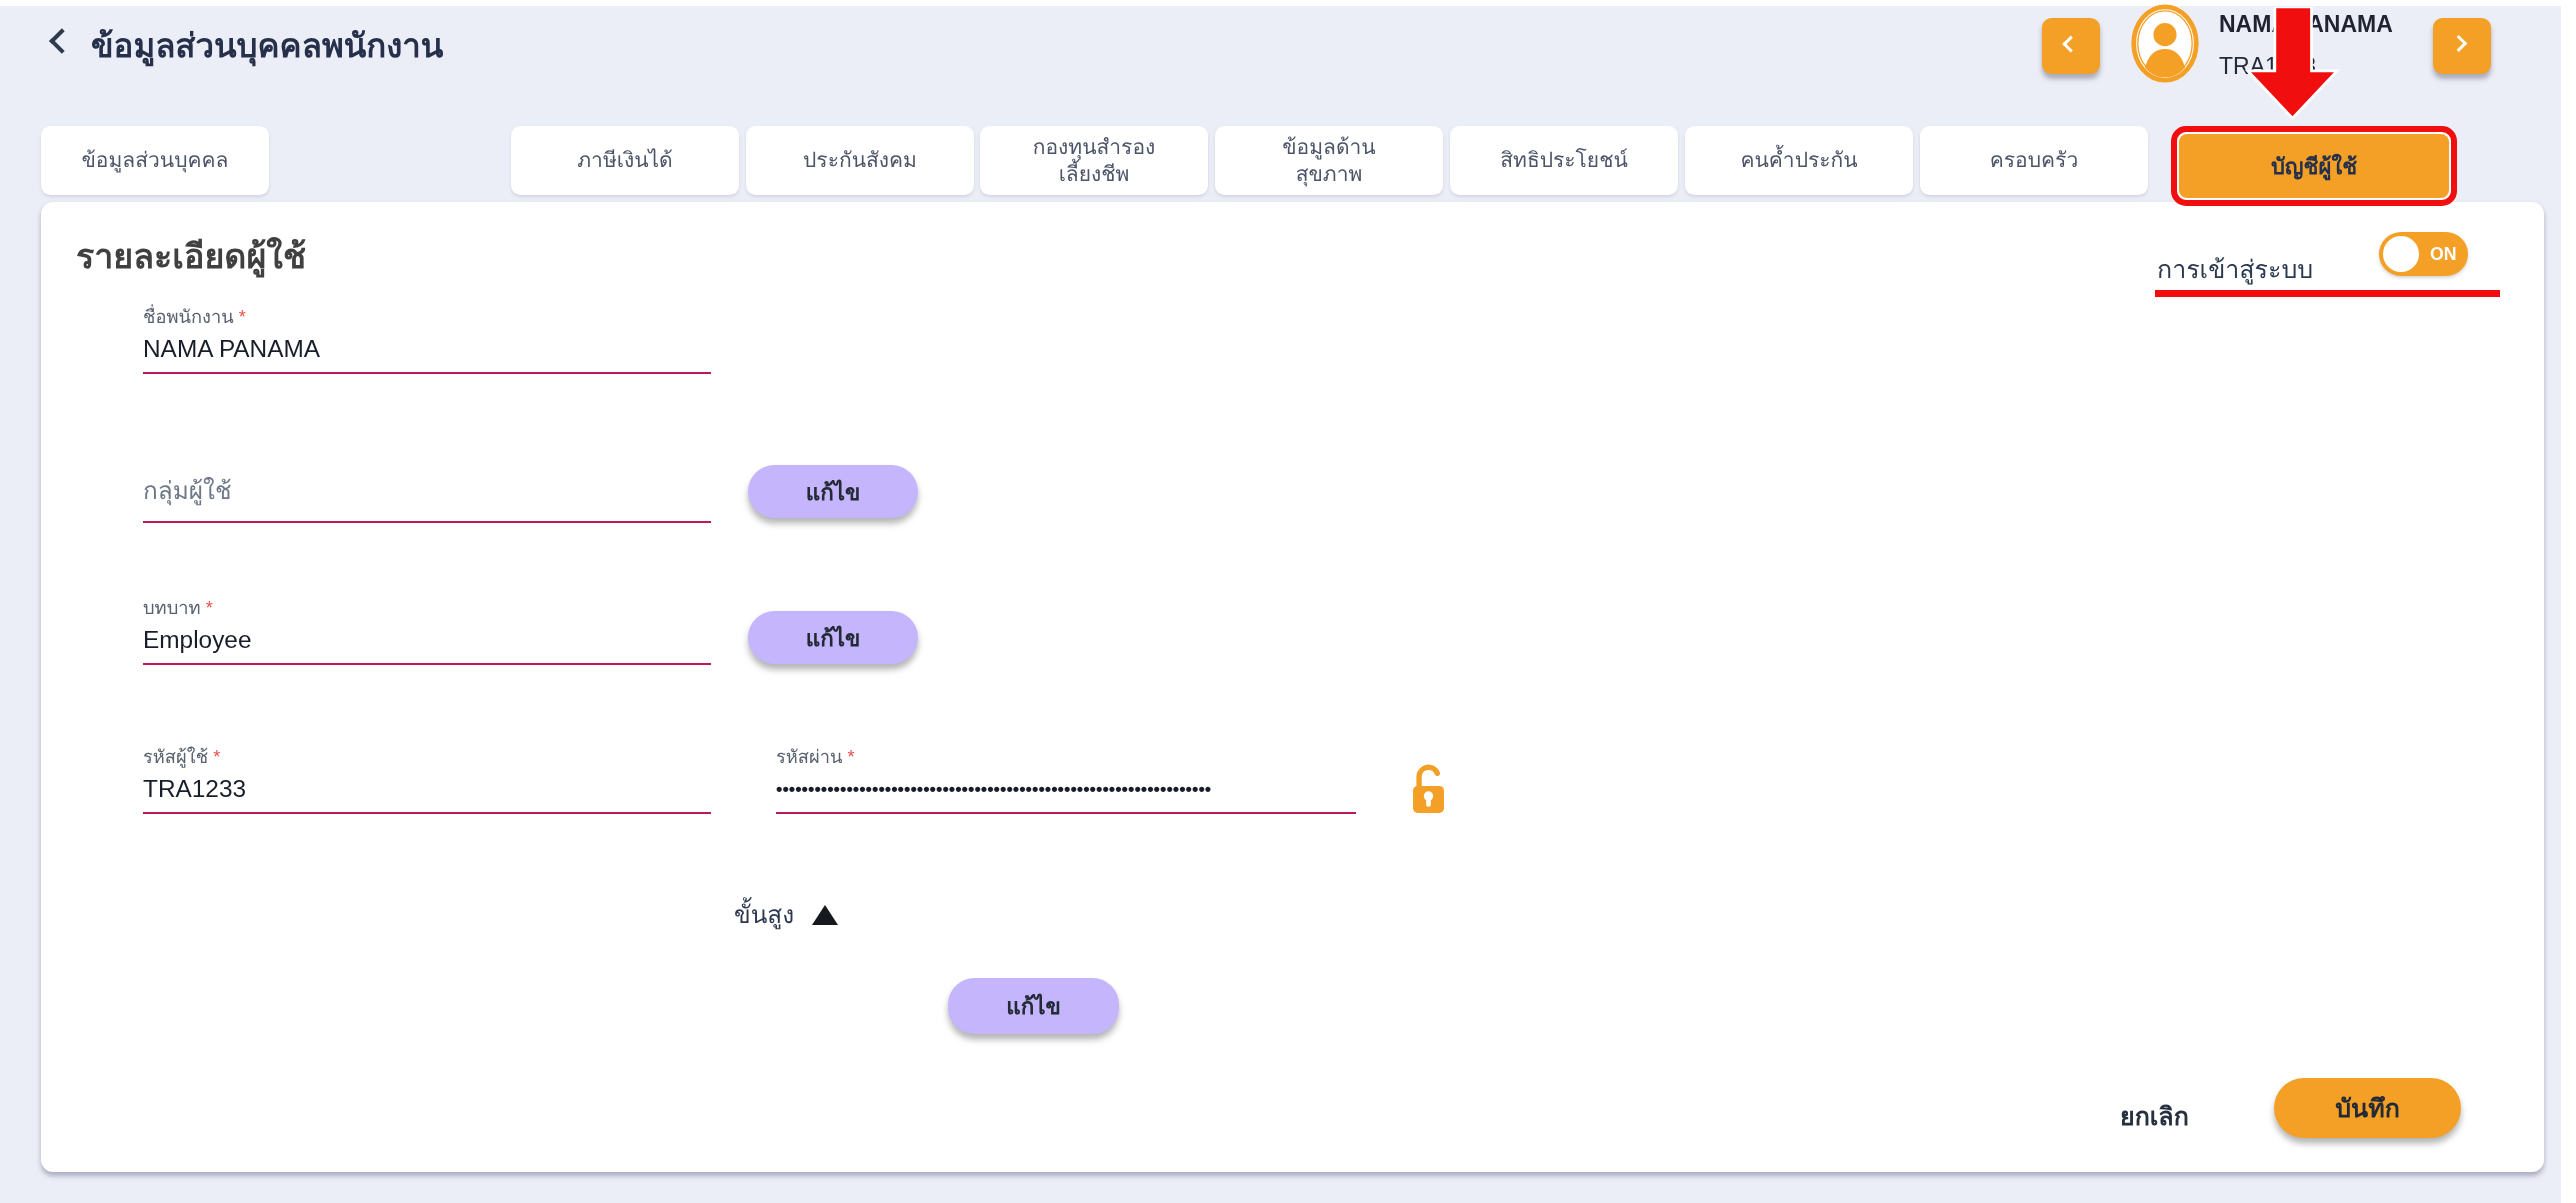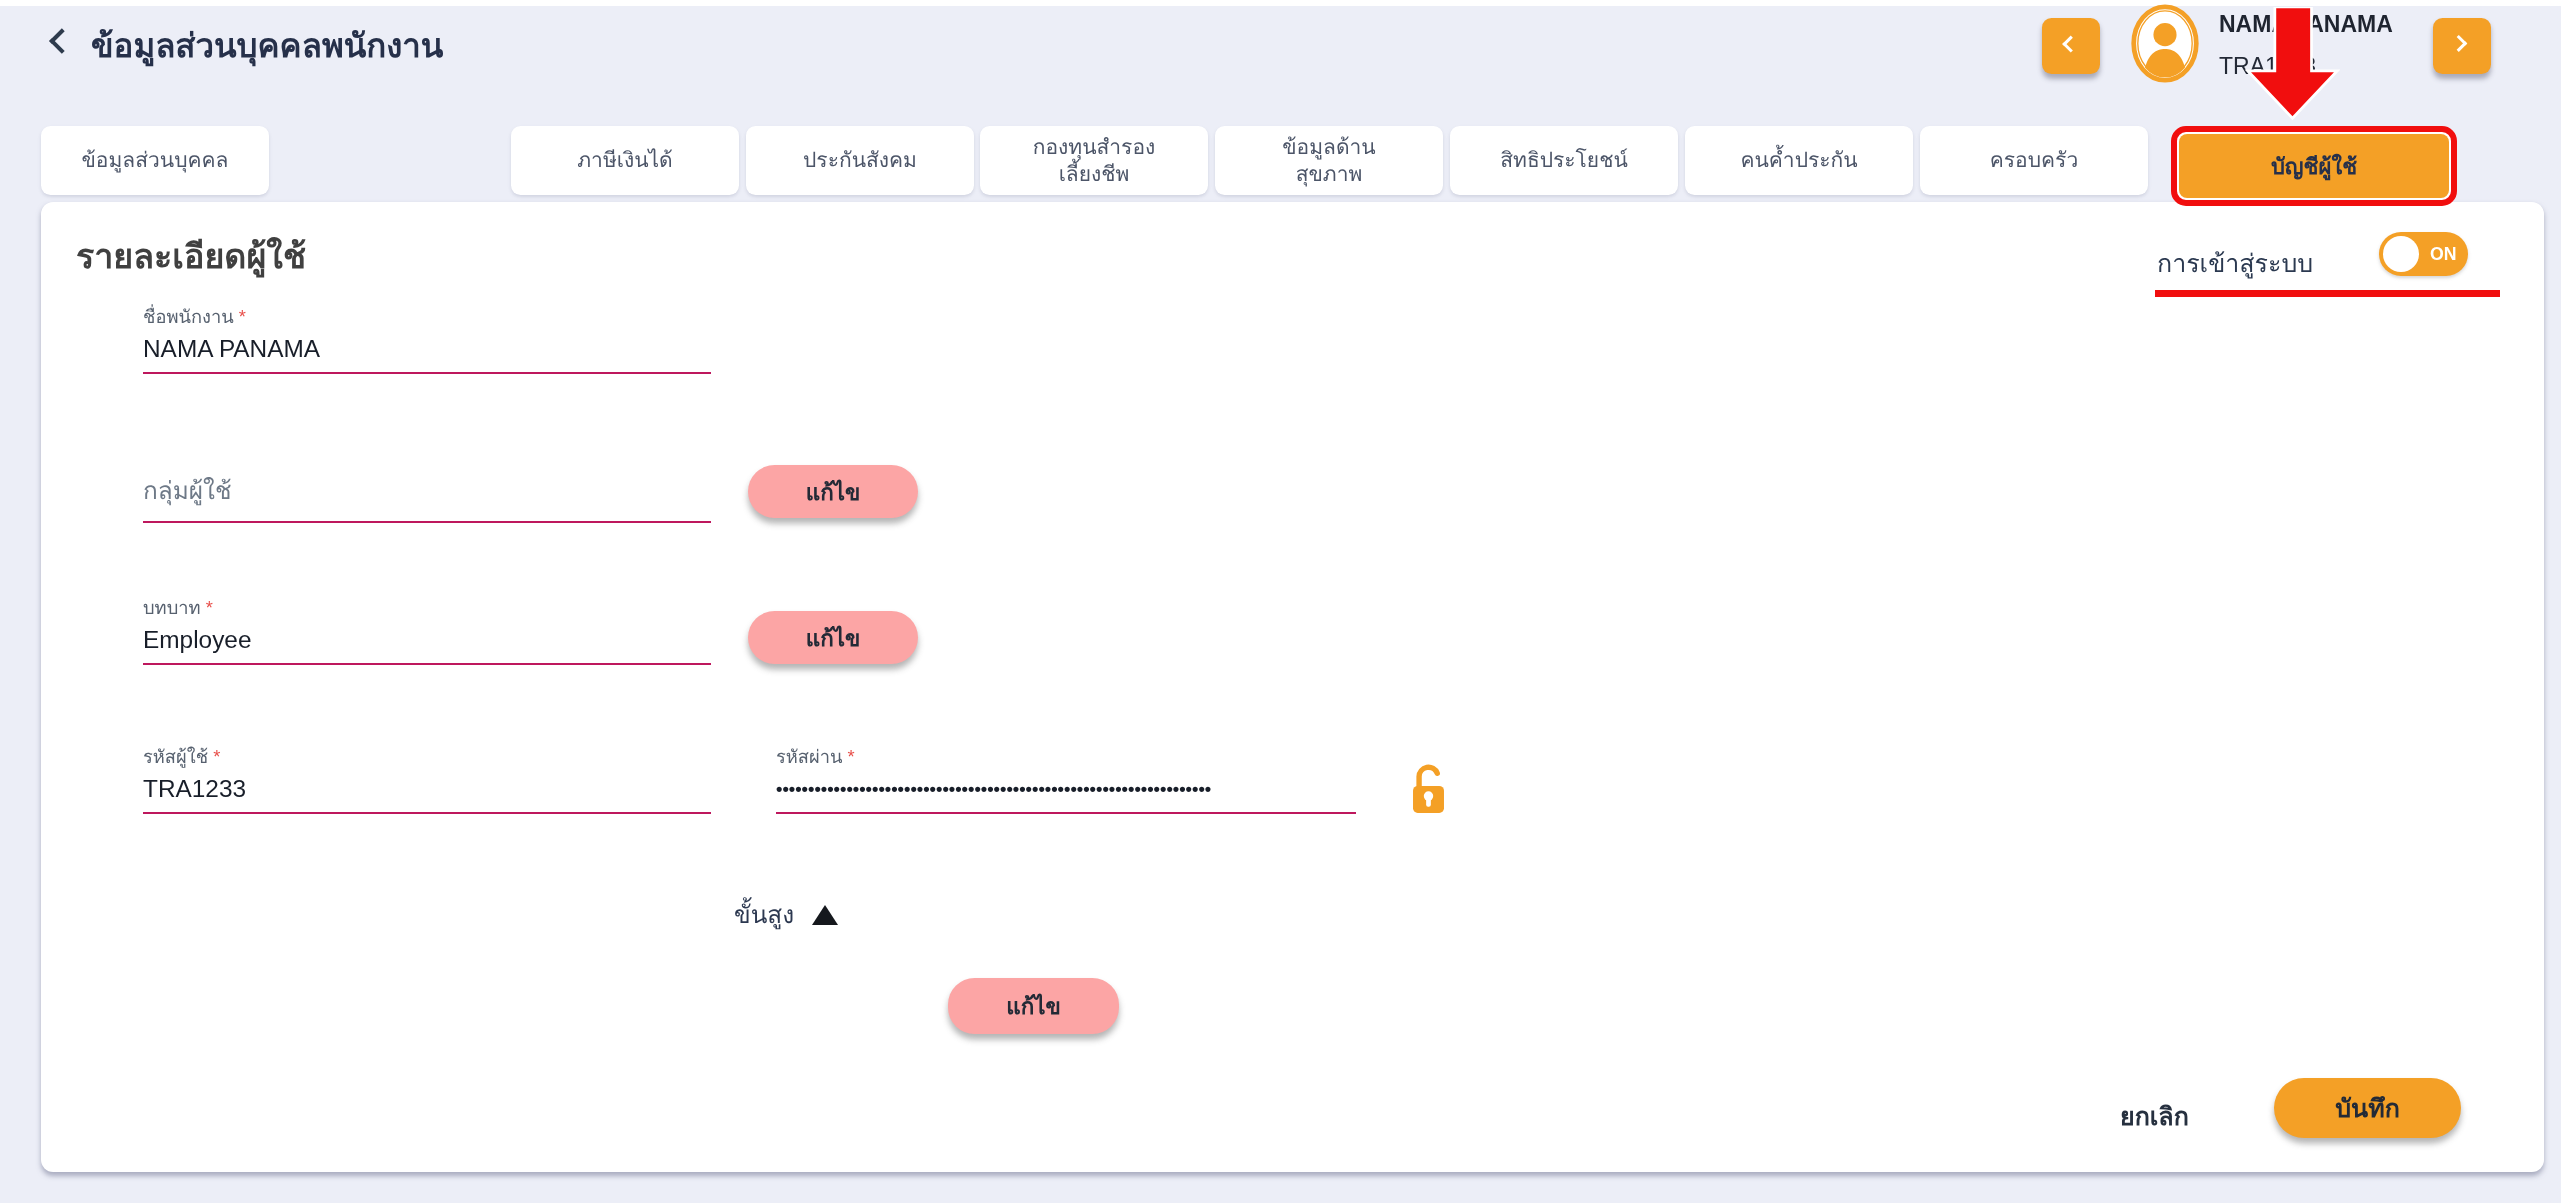--- a/index.html
+++ b/index.html
@@ -41,21 +41,21 @@
   .tab-active-inner { width:100%; height:100%; background:#F4A026; border-radius:8.1px;
       display:flex; align-items:center; justify-content:center;
       font-size:22px; font-weight:600; color:#26304A; }
 
   
   .card { position:absolute; left:41px; top:202px; width:2503px; height:970px; background:#FFFFFF;
       border-radius:12.2px; box-shadow:0 3.4px 4.8px rgba(105,110,140,.5); }
 
   .section-title { position:absolute; left:35px; top:27px; font-size:34px; font-weight:bold; color:#404040; }
 
-  .login-label { position:absolute; left:2116px; top:41px; font-size:25px; font-weight:500; color:#2B3950; }
+  .login-label { position:absolute; left:2116px; top:47px; font-size:25px; font-weight:500; color:#2B3950; }
   .toggle { position:absolute; left:2338px; top:30px; width:89px; height:44px; background:#F4A026;
       border-radius:22.4px; cursor:pointer; box-shadow:0 2px 3.4px rgba(120,120,120,.3); }
   .toggle .knob { position:absolute; left:4.1px; top:4.1px; width:36px; height:36px; background:#FFFFFF; border-radius:50%; }
   .toggle .state { position:absolute; right:11.5px; top:11.5px; font-size:17.7px; font-weight:bold; color:#FFFFFF; }
   .login-underline { position:absolute; left:2114px; top:88px; width:345px; height:6.8px; background:#F10E0E; }
 
   
   .field { position:absolute; border-bottom:2px solid #be185d;margin-left:25px; }
   .field .flabel { font-size:18.3px; color:#57616F; line-height:23px; }
   .field .req { color:#E8504B; }
@@ -64,21 +64,21 @@
 
   #field-name      { left:77px;  top:103px;  width:568px; }
   #field-group     { left:77px;  top:272px;  width:568px; }
   #field-role      { left:77px;  top:394px;  width:568px; }
   #field-usercode  { left:77px;  top:543px;  width:568px; }
   #field-password  { left:710px; top:543px;  width:580px; }
   #field-password .fvalue { font-size:18.3px; letter-spacing:0px; font-weight:bold; overflow:hidden; white-space:nowrap; }
   #field-perm      { left:77px;  top:788px; width:766px; }
   #field-perm .fplaceholder { font-size:26px; line-height:34px; padding-bottom:11.5px; }
 
-  .edit-btn { position:absolute; width:170px; height:53px; background:#fca5a5; border:none; border-radius:26.5px;
+  .edit-btn { position:absolute; width:170px; height:53px; background:#c4b5fd; border:none; border-radius:26.5px;
       font-family:inherit; font-size:22.4px; font-weight:bold; color:#232A36; cursor:pointer;
       box-shadow:0 5.4px 6.8px rgba(70,70,70,.4); }
   #edit-group { left:707px; top:263px; }
   #edit-role  { left:707px; top:409px; }
   #edit-perm  { left:907px; top:776px; width:171px; height:56px; }
 
   .lock-icon { position:absolute; left:1370px; top:558px; cursor:pointer; }
 
   .advanced { position:absolute; left:693px; top:693px; display:flex; align-items:center; cursor:pointer; }
   .advanced .adv-label { font-size:24.4px; font-weight:500; color:#2C3850; }

